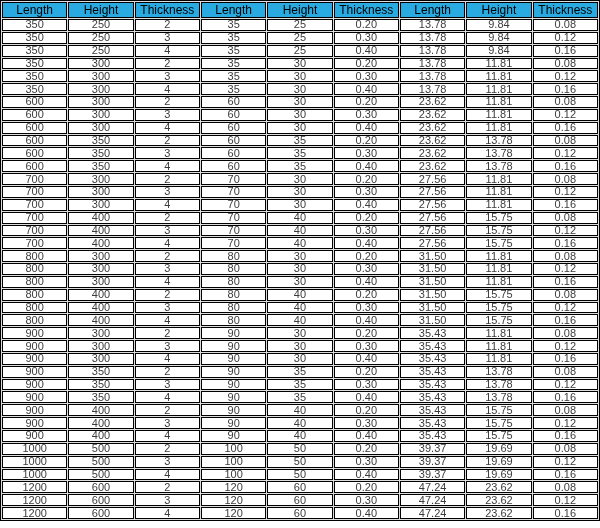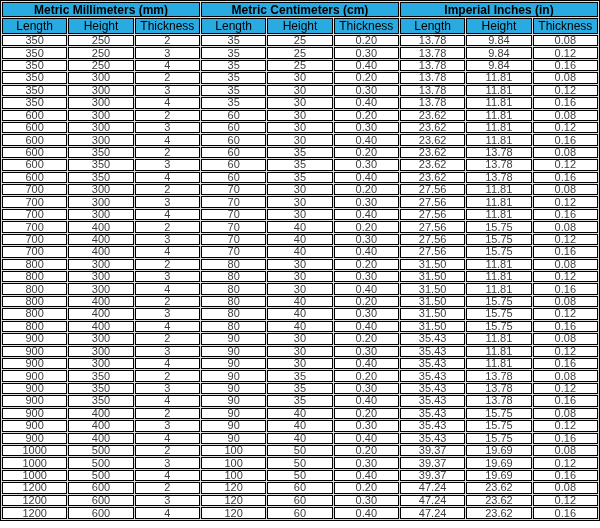--- a/index.html
+++ b/index.html
@@ -55,25 +55,20 @@
     color:var(--data-text);
     font-size:11px;
     line-height:9px;
   }
 </style>
 </head>
 <body>
 
 <table>
   <thead>
-    <tr class="group-row">
-      <th colspan="3">Metric Millimeters (mm)</th>
-      <th colspan="3">Metric Centimeters (cm)</th>
-      <th colspan="3">Imperial Inches (in)</th>
-    </tr>
     <tr class="cols-row">
       <th>Length</th>
       <th>Height</th>
       <th>Thickness</th>
       <th>Length</th>
       <th>Height</th>
       <th>Thickness</th>
       <th>Length</th>
       <th>Height</th>
       <th>Thickness</th>

